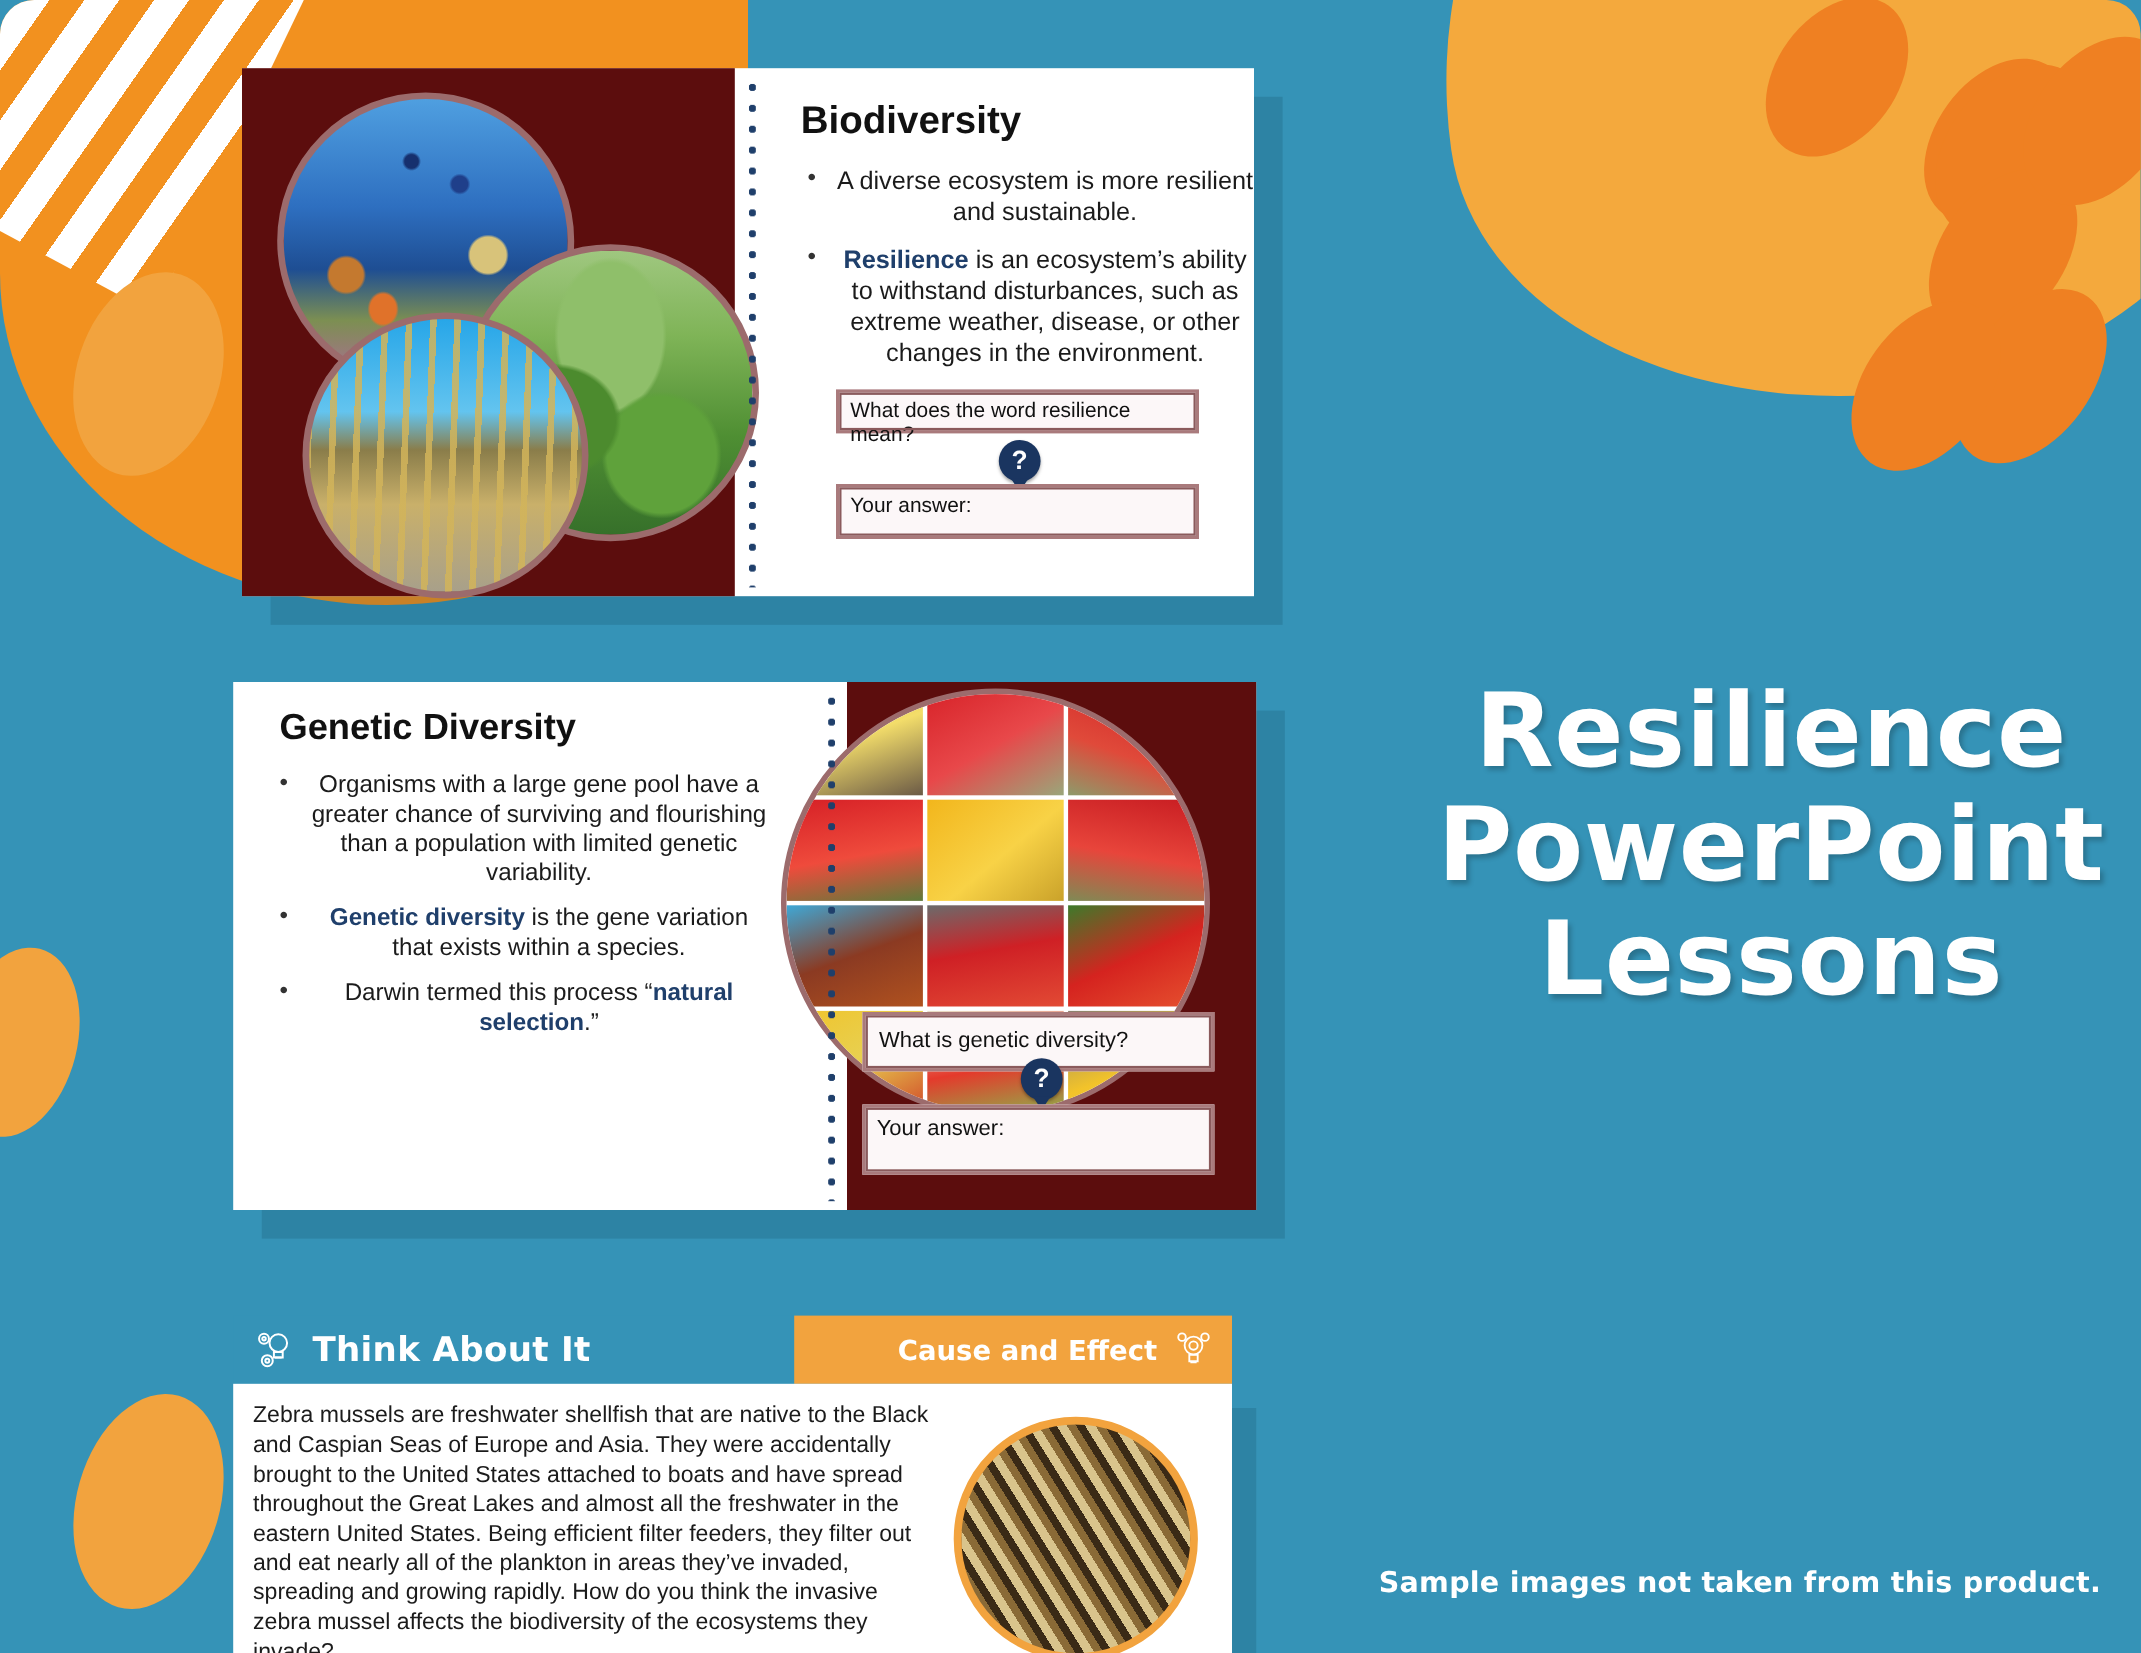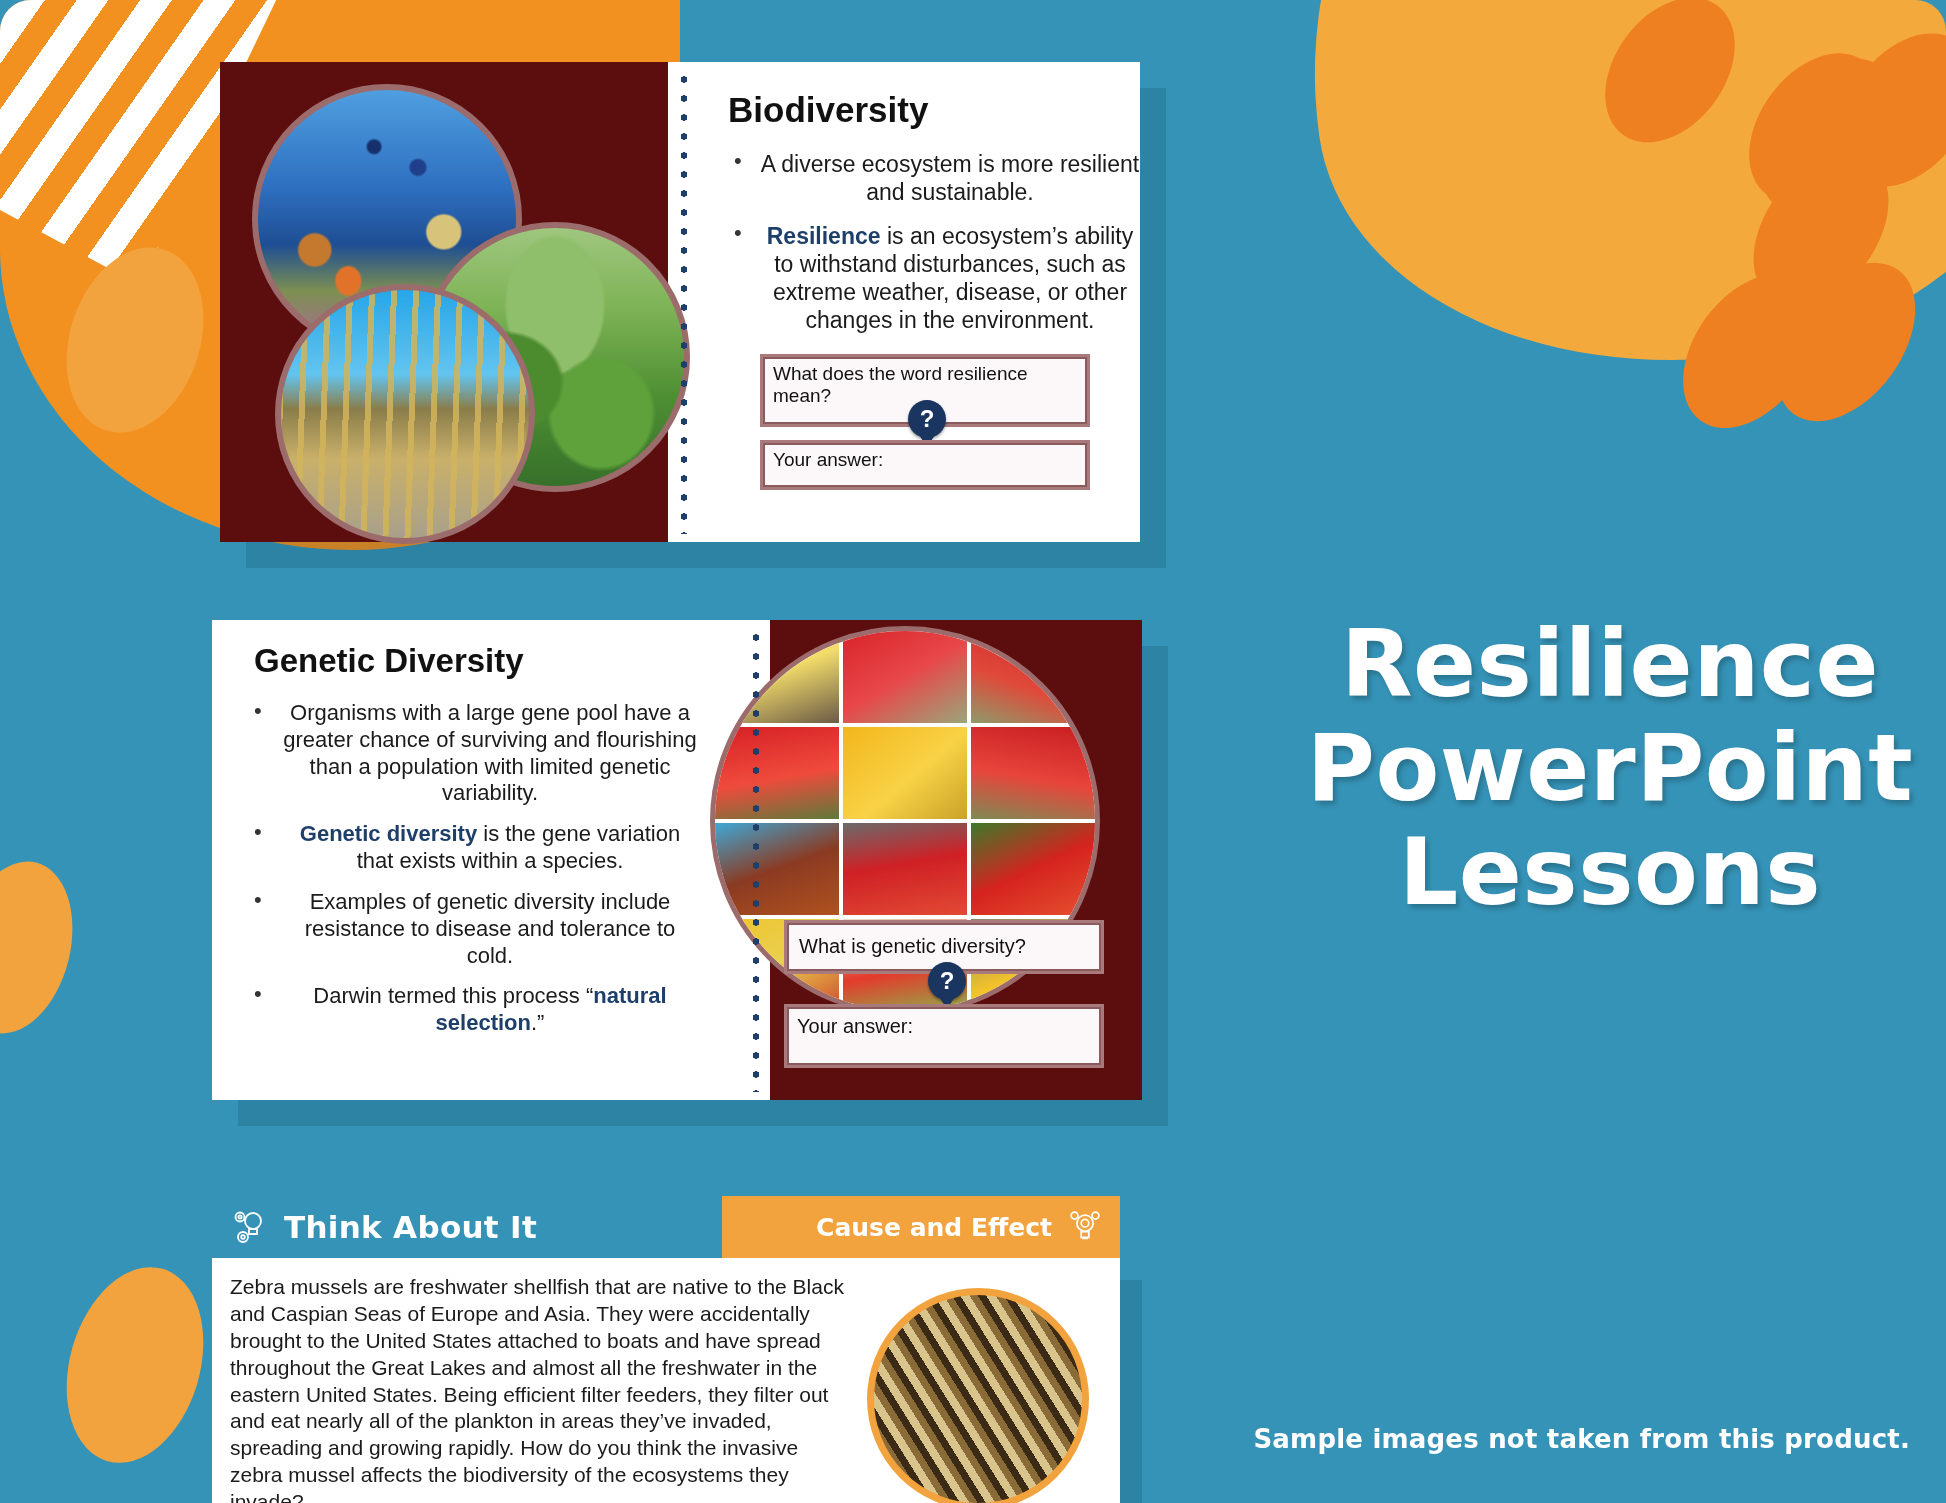--- a/index.html
+++ b/index.html
@@ -182,21 +182,21 @@
 
     <ul class="bullets" style="position:absolute;left:540px;top:88px;width:380px;font-size:23px;line-height:1.22;">
       <li style="margin-bottom:16px;">
         <span>A diverse ecosystem is more resilient and sustainable.</span>
       </li>
       <li>
         <span class="kw">Resilience</span><span> is an ecosystem’s ability to withstand disturbances, such as extreme weather, disease, or other changes in the environment.</span>
       </li>
     </ul>
 
-    <div class="qbox" style="position:absolute;left:540px;top:292px;width:330px;height:73px;padding:6px 10px;font-size:19px;line-height:1.15;">
+    <div class="qbox" style="position:absolute;left:540px;top:292px;width:330px;height:40px;padding:6px 10px;font-size:19px;line-height:1.15;">
       <span>What does the word resilience mean?</span>
     </div>
     <div class="qmark" style="left:688px;top:338px;">
       <span>?</span>
     </div>
     <div class="abox" style="position:absolute;left:540px;top:378px;width:330px;height:50px;padding:6px 10px;font-size:19px;">
       <span>Your answer:</span>
     </div>
   </div>
 
@@ -222,23 +222,20 @@
 
     <div class="s-title" style="position:absolute;left:42px;top:22px;font-size:33px;">Genetic Diversity</div>
 
     <ul class="bullets" style="position:absolute;left:68px;top:80px;width:420px;font-size:22px;line-height:1.22;">
       <li style="margin-bottom:14px;">
         <span>Organisms with a large gene pool have a greater chance of surviving and flourishing than a population with limited genetic variability.</span>
       </li>
       <li style="margin-bottom:14px;">
         <span class="kw">Genetic diversity</span><span> is the gene variation that exists within a species.</span>
       </li>
-      <li style="margin-bottom:14px;">
-        <span>Examples of genetic diversity include resistance to disease and tolerance to cold.</span>
-      </li>
       <li>
         <span>Darwin termed this process</span>
         <span>“</span><span class="kw">natural selection</span><span>.”</span>
       </li>
     </ul>
 
     <div class="qbox" style="position:absolute;left:572px;top:300px;width:320px;height:54px;padding:12px 12px;font-size:20px;">
       <span>What is genetic diversity?</span>
     </div>
     <div class="qmark" style="left:716px;top:342px;">

